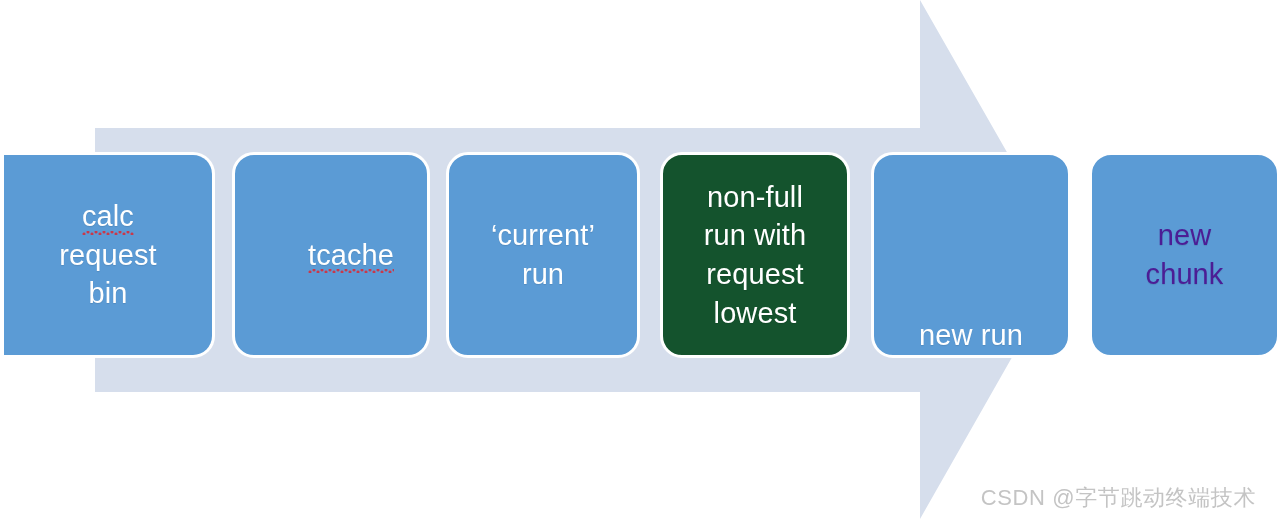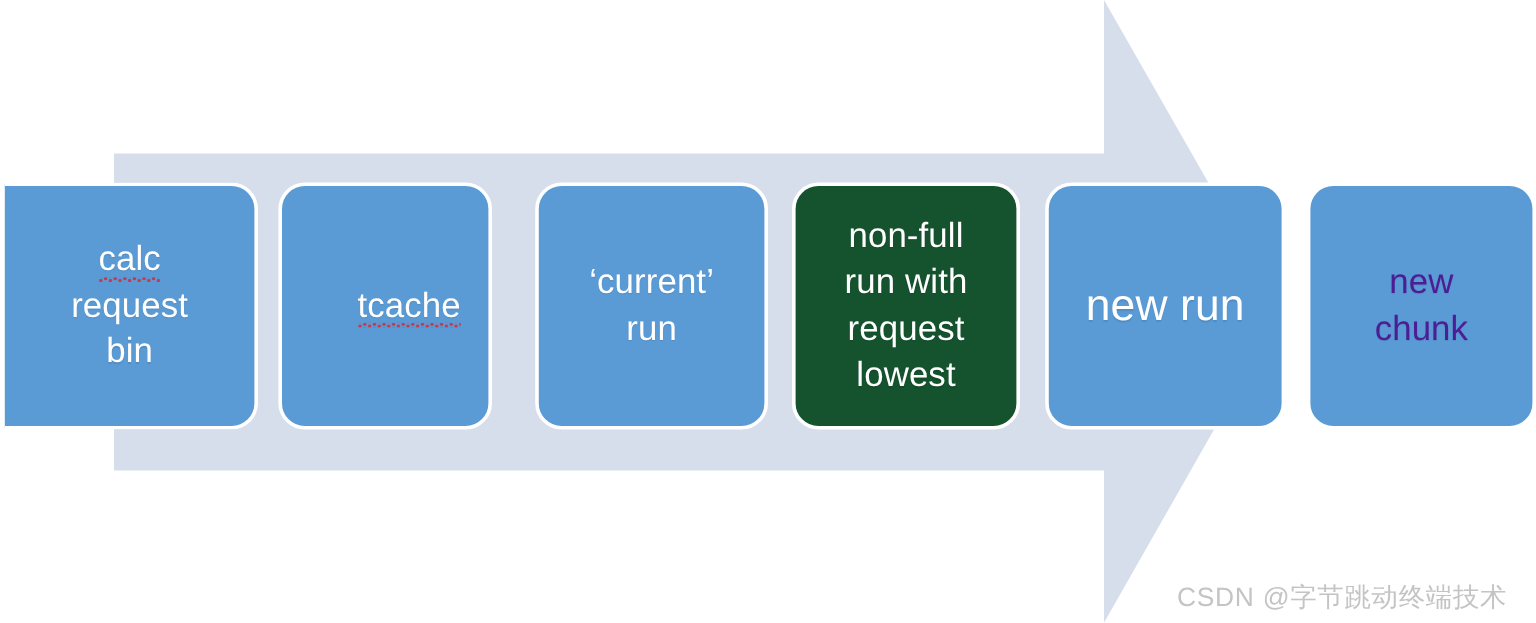--- a/index.html
+++ b/index.html
@@ -105,33 +105,33 @@
   <svg id="arrow-layer" viewBox="0 0 1280 519" width="1280" height="519" aria-hidden="true">
     <polygon id="arrow-shape" points="95,128 920,128 920,0 1068,259 920,519 920,392 95,392" fill="#D6DEEC"></polygon>
   </svg>
 
   <div id="box-row" style="top: 152px; height: 206px;">
 
     <div class="step-box clipped-left" style="left: -8px; width: 211px; height: 206px; background: rgb(91, 155, 213); border-color: rgb(255, 255, 255); color: rgb(255, 255, 255); font-size: 29px;">
       <span class="box-label"><span class="squiggle">calc</span><br><span>request</span><br><span>bin</span></span>
     </div>
 
-    <div class="step-box" style="left: 220px; width: 178px; height: 206px; background: rgb(91, 155, 213); border-color: rgb(255, 255, 255); color: rgb(255, 255, 255); font-size: 29px; padding-left: 40px;">
+    <div class="step-box" style="left: 220px; width: 198px; height: 206px; background: rgb(91, 155, 213); border-color: rgb(255, 255, 255); color: rgb(255, 255, 255); font-size: 29px; padding-left: 40px;">
       <span class="box-label"><span class="squiggle">tcache</span></span>
     </div>
 
     <div class="step-box" style="left: 434px; width: 194px; height: 206px; background: rgb(91, 155, 213); border-color: rgb(255, 255, 255); color: rgb(255, 255, 255); font-size: 29px;">
       <span class="box-label"><span>‘current’</span><br><span>run</span></span>
     </div>
 
     <div class="step-box" style="left: 648px; width: 190px; height: 206px; background: #14532d; border-color: rgb(255, 255, 255); color: rgb(255, 255, 255); font-size: 29px;">
       <span class="box-label"><span>non-full</span><br><span>run with</span><br><span>request</span><br><span>lowest</span></span>
     </div>
 
-    <div class="step-box" style="left: 859px; width: 200px; height: 206px; background: rgb(91, 155, 213); border-color: rgb(255, 255, 255); color: rgb(255, 255, 255); font-size: 37px;">
+    <div class="step-box" style="left: 859px; width: 200px; height: 206px; background: rgb(91, 155, 213); border-color: rgb(255, 255, 255); color: rgb(255, 255, 255); font-size: 29px; align-items: flex-end;">
       <span class="box-label">new run</span>
     </div>
 
     <div class="step-box" style="left: 1077px; width: 191px; height: 206px; background: rgb(91, 155, 213); border-color: rgb(255, 255, 255); color: #4c1d95; font-size: 29px;">
       <span class="box-label"><span>new</span><br><span>chunk</span></span>
     </div>
 
   </div>
 
   <div id="watermark" style="color: rgb(196, 196, 196);">CSDN @字节跳动终端技术</div>

